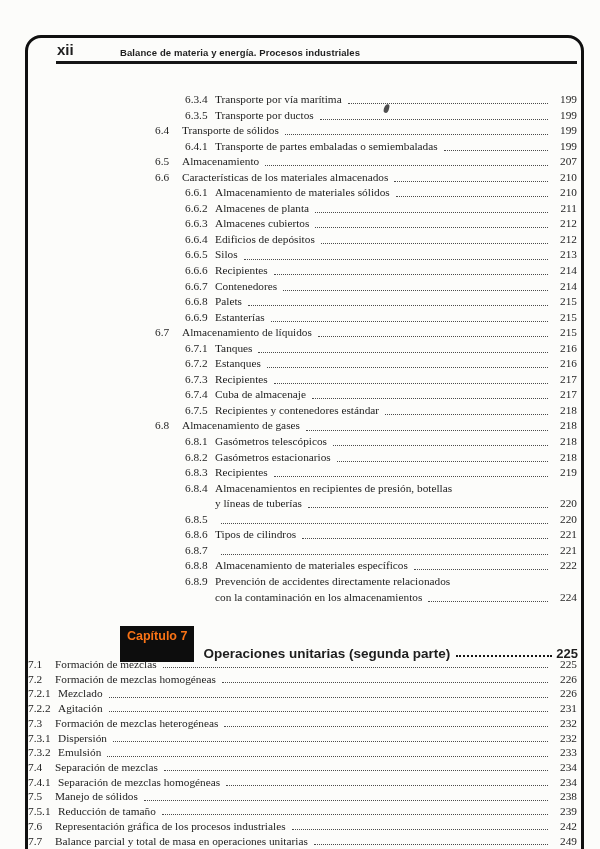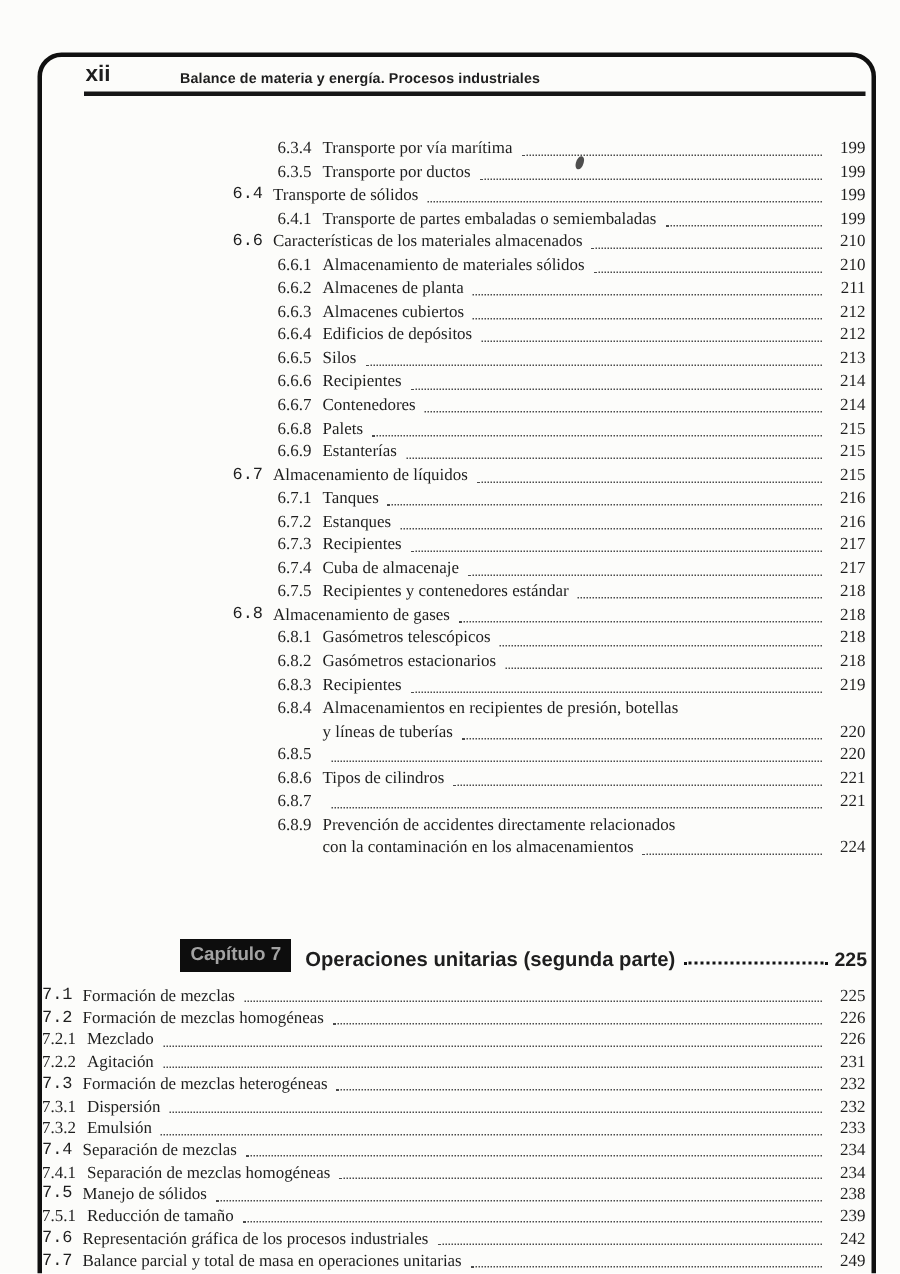--- a/index.html
+++ b/index.html
@@ -49,45 +49,45 @@
     display: flex;
     padding-right: 23px;
     font-size: 11.3px;
   }
   #toc-part1 .row { height: 15.55px; line-height: 15.3px; }
   #toc-part2 .row { height: 14.72px; line-height: 14.5px; padding-left: 28px; }
   .row.l2 { padding-left: 155px; }
   .row.l3 { padding-left: 185px; }
   .row.cont { padding-left: 215px; }
   .num { flex: 0 0 auto; }
-  .l2 > .num { width: 27px; font-family: Liberation Mono, monospace; }
+  .l2 > .num { width: 27px; }
   .l3 > .num { width: 30px; }
   .title { white-space: nowrap; }
   .leader {
     flex: 1 1 auto;
     min-width: 8px;
     border-bottom: 1.7px dotted #4a4a4a;
     margin: 0 3px 3.5px 6px;
   }
   .page-num { flex: 0 0 auto; width: 26px; text-align: right; }
   .chapter {
     position: absolute;
     left: 120px; top: 626px;
     width: 458px;
     display: flex;
     align-items: flex-end;
     font-family: "Liberation Sans", sans-serif;
     font-weight: 700;
   }
   .chapter-box {
     background: #0d0d0d;
-    color: #a3a3a3;
+    color: #f97316;
     font-size: 12.5px;
     line-height: 1;
-    padding: 4px 7px 5px;
+    padding: 4px 7px 19px;
   }
   .chapter-title {
     font-size: 13.5px;
     margin-left: 9px;
     white-space: nowrap;
     padding-bottom: 1px;
   }
   .chapter-leader {
     flex: 1 1 auto;
     border-bottom: 2.6px dotted #141414;
@@ -135,20 +135,26 @@
         <span class="leader"></span>
         <span class="page-num">199</span>
       </div>
       <div class="row l3">
         <span class="num">6.4.1</span>
         <span class="title">Transporte de partes embaladas o semiembaladas</span>
         <span class="leader"></span>
         <span class="page-num">199</span>
       </div>
       <div class="row l2">
+        <span class="num">6.5</span>
+        <span class="title">Almacenamiento</span>
+        <span class="leader"></span>
+        <span class="page-num">207</span>
+      </div>
+      <div class="row l2">
         <span class="num">6.6</span>
         <span class="title">Características de los materiales almacenados</span>
         <span class="leader"></span>
         <span class="page-num">210</span>
       </div>
       <div class="row l3">
         <span class="num">6.6.1</span>
         <span class="title">Almacenamiento de materiales sólidos</span>
         <span class="leader"></span>
         <span class="page-num">210</span>
@@ -278,20 +284,26 @@
       <div class="row l3">
         <span class="num">6.8.6</span>
         <span class="title">Tipos de cilindros</span>
         <span class="leader"></span>
         <span class="page-num">221</span>
       </div>
       <div class="row l3">
         <span class="num">6.8.7</span>
         <span class="leader"></span>
         <span class="page-num">221</span>
+      </div>
+      <div class="row l3">
+        <span class="num">6.8.8</span>
+        <span class="title">Almacenamiento de materiales específicos</span>
+        <span class="leader"></span>
+        <span class="page-num">222</span>
       </div>
       <div class="row l3">
         <span class="num">6.8.9</span>
         <span class="title">Prevención de accidentes directamente relacionados</span>
       </div>
       <div class="row cont">
         <span class="title">con la contaminación en los almacenamientos</span>
         <span class="leader"></span>
         <span class="page-num">224</span>
       </div>

